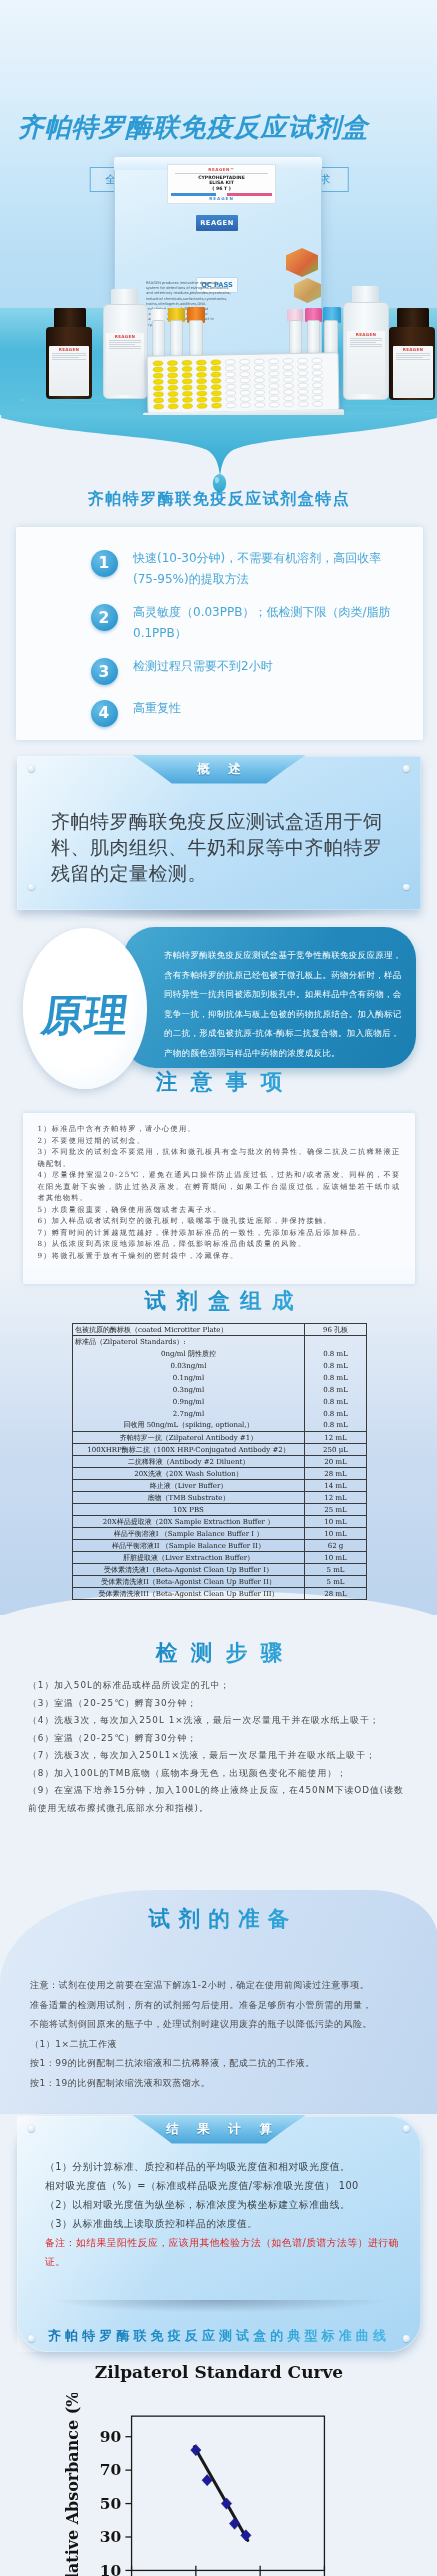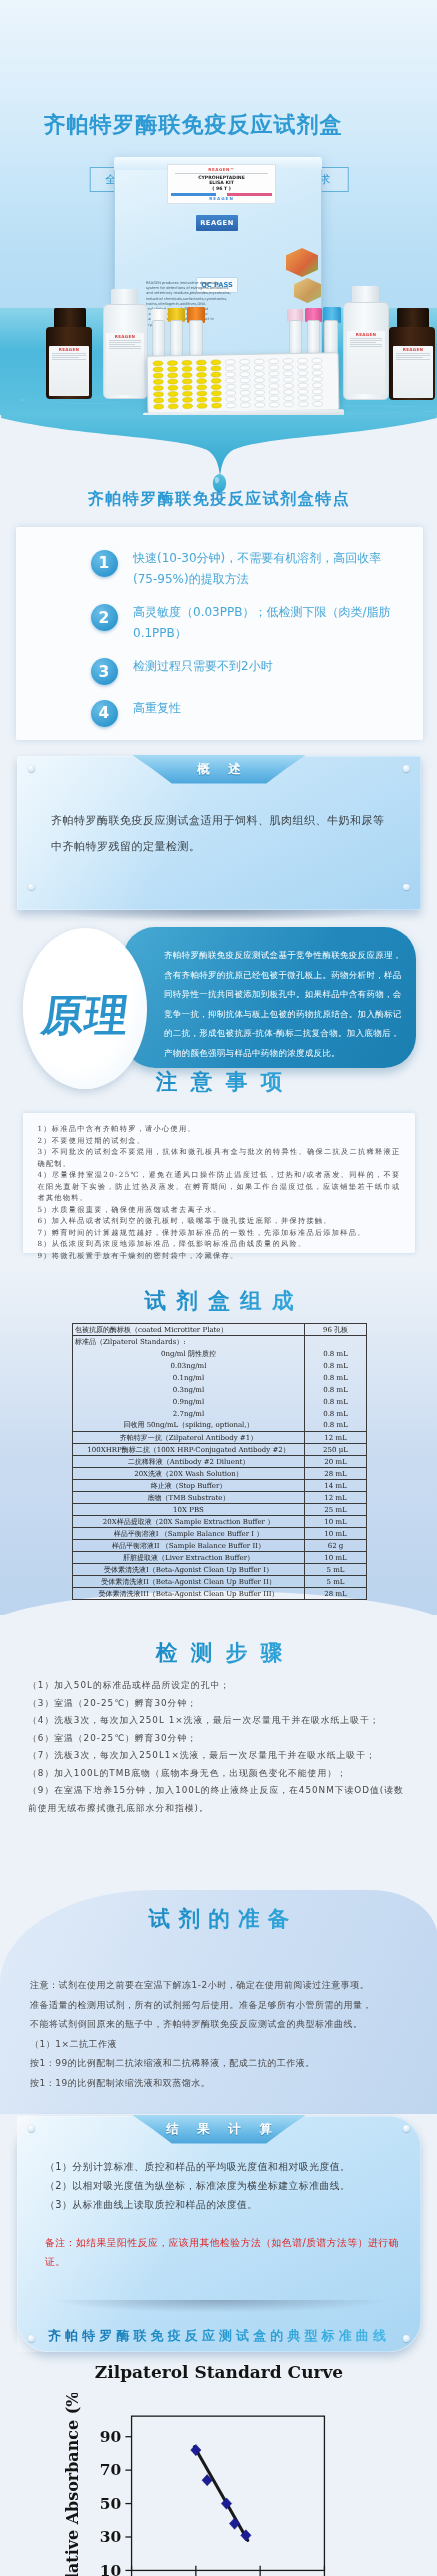--- a/index.html
+++ b/index.html
@@ -4,22 +4,22 @@
 <style>
   html,body{margin:0;padding:0;background:#dfe7f0;}
   *{box-sizing:border-box;}
   .page{position:relative;width:438px;height:2628px;margin:0 auto;overflow:hidden;
         background:#edf2f8;font-family:"DejaVu Sans","Liberation Sans",sans-serif;}
   .abs{position:absolute;}
 
   
   .bg-hero{top:0;left:0;width:438px;height:415px;
     background:linear-gradient(180deg,#ecf5fc 0%,#dbeefb 22%,#c6e5f8 45%,#b8def5 62%,#a9d8f2 100%);}
-  .hero-title{top:110px;left:0;width:386px;text-align:center;font-size:22px;font-weight:bold;
-    color:#2e9ad3;letter-spacing:1px;}
+  .hero-title{top:110px;left:0;width:386px;text-align:center;font-size:26px;font-weight:bold;
+    color:#2e9ad3;letter-spacing:1px;font-style:italic;}
   .hero-sub{top:167px;left:50%;transform:translateX(-50%);border:0.5px solid #63b1dd;
     padding:4.6px 14.4px;font-size:10.8px;color:#2e9ad3;letter-spacing:2.6px;white-space:nowrap;
     background:rgba(255,255,255,0.15);}
   .hero-water{top:308px;left:0;width:438px;height:107px;
     background:linear-gradient(180deg,#8ad4ea 0%,#4cb8dc 40%,#5ec2e0 100%);}
   .ripple{border:1px solid rgba(255,255,255,.28);border-radius:50%;transform:scaleY(.18);}
   
   .kbox{top:157px;left:114px;width:208px;height:229px;border-radius:3.1px;
     background:linear-gradient(160deg,#e9f6fd 0%,#cfe9f9 40%,#bfe1f6 100%);
     box-shadow:0 4.1px 11.3px rgba(70,120,160,.35);border:0.5px solid #a9d2ea;}
@@ -82,21 +82,21 @@
     clip-path:polygon(0 0,100% 0,88% 50%,77% 100%,23% 100%,12% 50%);
     display:flex;align-items:center;justify-content:center;color:#fff;font-size:12.4px;font-weight:bold;
     letter-spacing:7.2px;text-indent:7.2px;text-shadow:0 0.5px 1px rgba(0,70,110,.45);}
   .screw{position:absolute;width:6.7px;height:6.7px;border-radius:50%;
     background:radial-gradient(circle at 35% 30%,#ffffff,#d7e8f4 65%,#9fc3dc);
     box-shadow:0 0.5px 1px rgba(70,105,135,.55);}
   .arc-shadow{left:44px;width:350px;height:13.4px;
     background:radial-gradient(ellipse at 50% 0,rgba(95,115,140,.5),rgba(95,115,140,0) 68%);}
 
   .ov-panel{top:756px;height:154px;}
-  .ov-text{position:absolute;top:52px;left:34px;width:340px;font-size:11px;color:#3c4248;
+  .ov-text{position:absolute;top:52px;left:34px;width:340px;font-size:19px;color:#3c4248;
     line-height:26px;letter-spacing:0.5px;}
 
   
   .pr-box{top:927px;left:123px;width:293px;height:141px;border-radius:32px;
     background:linear-gradient(125deg,#47aad4 0%,#2389bc 55%,#1b7eb1 100%);
     box-shadow:0 4.1px 9.3px rgba(60,120,160,.35);}
   .pr-text{top:946px;left:164px;width:240px;font-size:8.5px;color:#fff;line-height:19.6px;
     letter-spacing:0.3px;}
   .pr-circle{top:928px;left:23px;width:124px;height:161px;border-radius:50%;
     background:radial-gradient(ellipse at 42% 36%,#ffffff 55%,#f3f9fd 78%,#e4eff7);
@@ -109,21 +109,21 @@
   @supports ((-webkit-background-clip:text)){
     .h-grad{background:linear-gradient(135deg,#1470ae 5%,#2193cc 45%,#44b9e8 90%);
       -webkit-background-clip:text;background-clip:text;color:transparent;}
   }
   .notes-head{top:1067px;font-size:21.6px;letter-spacing:13.4px;text-indent:13.4px;}
   .kit-head{top:1286px;font-size:21.6px;letter-spacing:10.3px;text-indent:10.3px;}
   .steps-head{top:1638px;font-size:21.6px;letter-spacing:13.4px;text-indent:13.4px;}
   .prep-head{top:1904px;font-size:21.6px;letter-spacing:8.2px;text-indent:8.2px;}
 
   
-  .notes-panel{top:1113px;left:23px;width:392px;height:140px;background:rgba(250,252,254,.88);
+  .notes-panel{top:1113px;left:23px;width:392px;height:171px;background:rgba(250,252,254,.88);
     border-radius:1.5px;box-shadow:0 0 5.2px rgba(165,195,220,.55);padding:10.3px 14.4px;}
   .notes-panel p{margin:0;font-size:7.2px;color:#4b4b4b;line-height:11.5px;letter-spacing:1.3px;
     text-align:justify;font-family:"DejaVu Serif","Liberation Serif",serif;}
 
   
   .bg-kit{top:1265px;left:0;width:438px;height:350px;
     background:linear-gradient(180deg,rgba(200,220,242,0) 0%,rgba(196,216,240,.85) 55%,#bcd4ee 100%);}
   .wave-sep{top:1591px;left:-26px;width:489px;height:62px;background:#edf2f8;
     border-radius:50% 50% 0 0 / 46px 46px 0 0;}
   .kit-table{position:absolute;top:1323px;left:72px;border-collapse:collapse;
@@ -473,21 +473,21 @@
         </tr>
         <tr class="row">
           <td class="nm">二抗稀释液（Antibody #2 Diluent）</td>
           <td class="qt">20 mL</td>
         </tr>
         <tr class="row">
           <td class="nm">20X洗液（20X Wash Solution）</td>
           <td class="qt">28 mL</td>
         </tr>
         <tr class="row">
-          <td class="nm">终止液（Stop Buffer）</td>
+          <td class="nm">终止液（Liver Buffer）</td>
           <td class="qt">14 mL</td>
         </tr>
         <tr class="row">
           <td class="nm">底物（TMB Substrate）</td>
           <td class="qt">12 mL</td>
         </tr>
         <tr class="row">
           <td class="nm">10X PBS</td>
           <td class="qt">25 mL</td>
         </tr>
@@ -531,35 +531,36 @@
       <p>（7）洗板3次，每次加入250L1×洗液，最后一次尽量甩干并在吸水纸上吸干；</p>
       <p>（8）加入100L的TMB底物（底物本身无色，出现颜色变化不能使用）；</p>
       <p>（9）在室温下培养15分钟，加入100L的终止液终止反应，在450NM下读OD值(读数前使用无绒布擦拭微孔底部水分和指模)。</p>
     </div>
 
   <div class="abs prep-blob"></div>
   <div class="abs h-grad prep-head">试剂的准备</div>
   <div class="abs prep-list" id="prep-list">
       <p>注意：试剂在使用之前要在室温下解冻1-2小时，确定在使用前阅读过注意事项。</p>
       <p>准备适量的检测用试剂，所有的试剂摇匀后使用。准备足够所有小管所需的用量，</p>
-      <p>不能将试剂倒回原来的瓶子中，齐帕特罗酶联免疫反应测试盒的典型标准曲线。</p>
+      <p>不能将试剂倒回原来的瓶子中，处理试剂时建议用废弃的瓶子以降低污染的风险。</p>
       <p>（1）1×二抗工作液</p>
       <p>按1：99的比例配制二抗浓缩液和二抗稀释液，配成二抗的工作液。</p>
       <p>按1：19的比例配制浓缩洗液和双蒸馏水。</p>
     </div>
 
   <div class="abs gpanel res-panel">
     <div class="gloss"></div>
     <div class="ribbon">结 果 计 算</div>
     <div class="screw" style="top:9.3px;left:11.3px;"></div>
     <div class="screw" style="top:9.3px;right:11.3px;"></div>
     <div class="screw" style="bottom:10.3px;left:11.3px;"></div>
     <div class="screw" style="bottom:10.3px;right:11.3px;"></div>
     <div class="res-lines" id="res-lines">
         <p>（1）分别计算标准、质控和样品的平均吸光度值和相对吸光度值。</p>
+        <p>相对吸光度值（%）=（标准或样品吸光度值/零标准吸光度值） 100</p>
         <p>（2）以相对吸光度值为纵坐标，标准浓度为横坐标建立标准曲线。</p>
         <p>（3）从标准曲线上读取质控和样品的浓度值。</p>
       </div>
     <div class="res-warn">备注：如结果呈阳性反应，应该用其他检验方法（如色谱/质谱方法等）进行确证。</div>
   </div>
   <div class="abs arc-shadow" style="top:2300px;"></div>
 
   <div class="abs chart-title">Zilpaterol Standard Curve</div>
   <div class="abs h-grad curve-head">齐帕特罗酶联免疫反应测试盒的典型标准曲线</div>
   <svg class="abs chart-svg" id="chart" width="438" height="234" viewBox="0 0 850 455">

